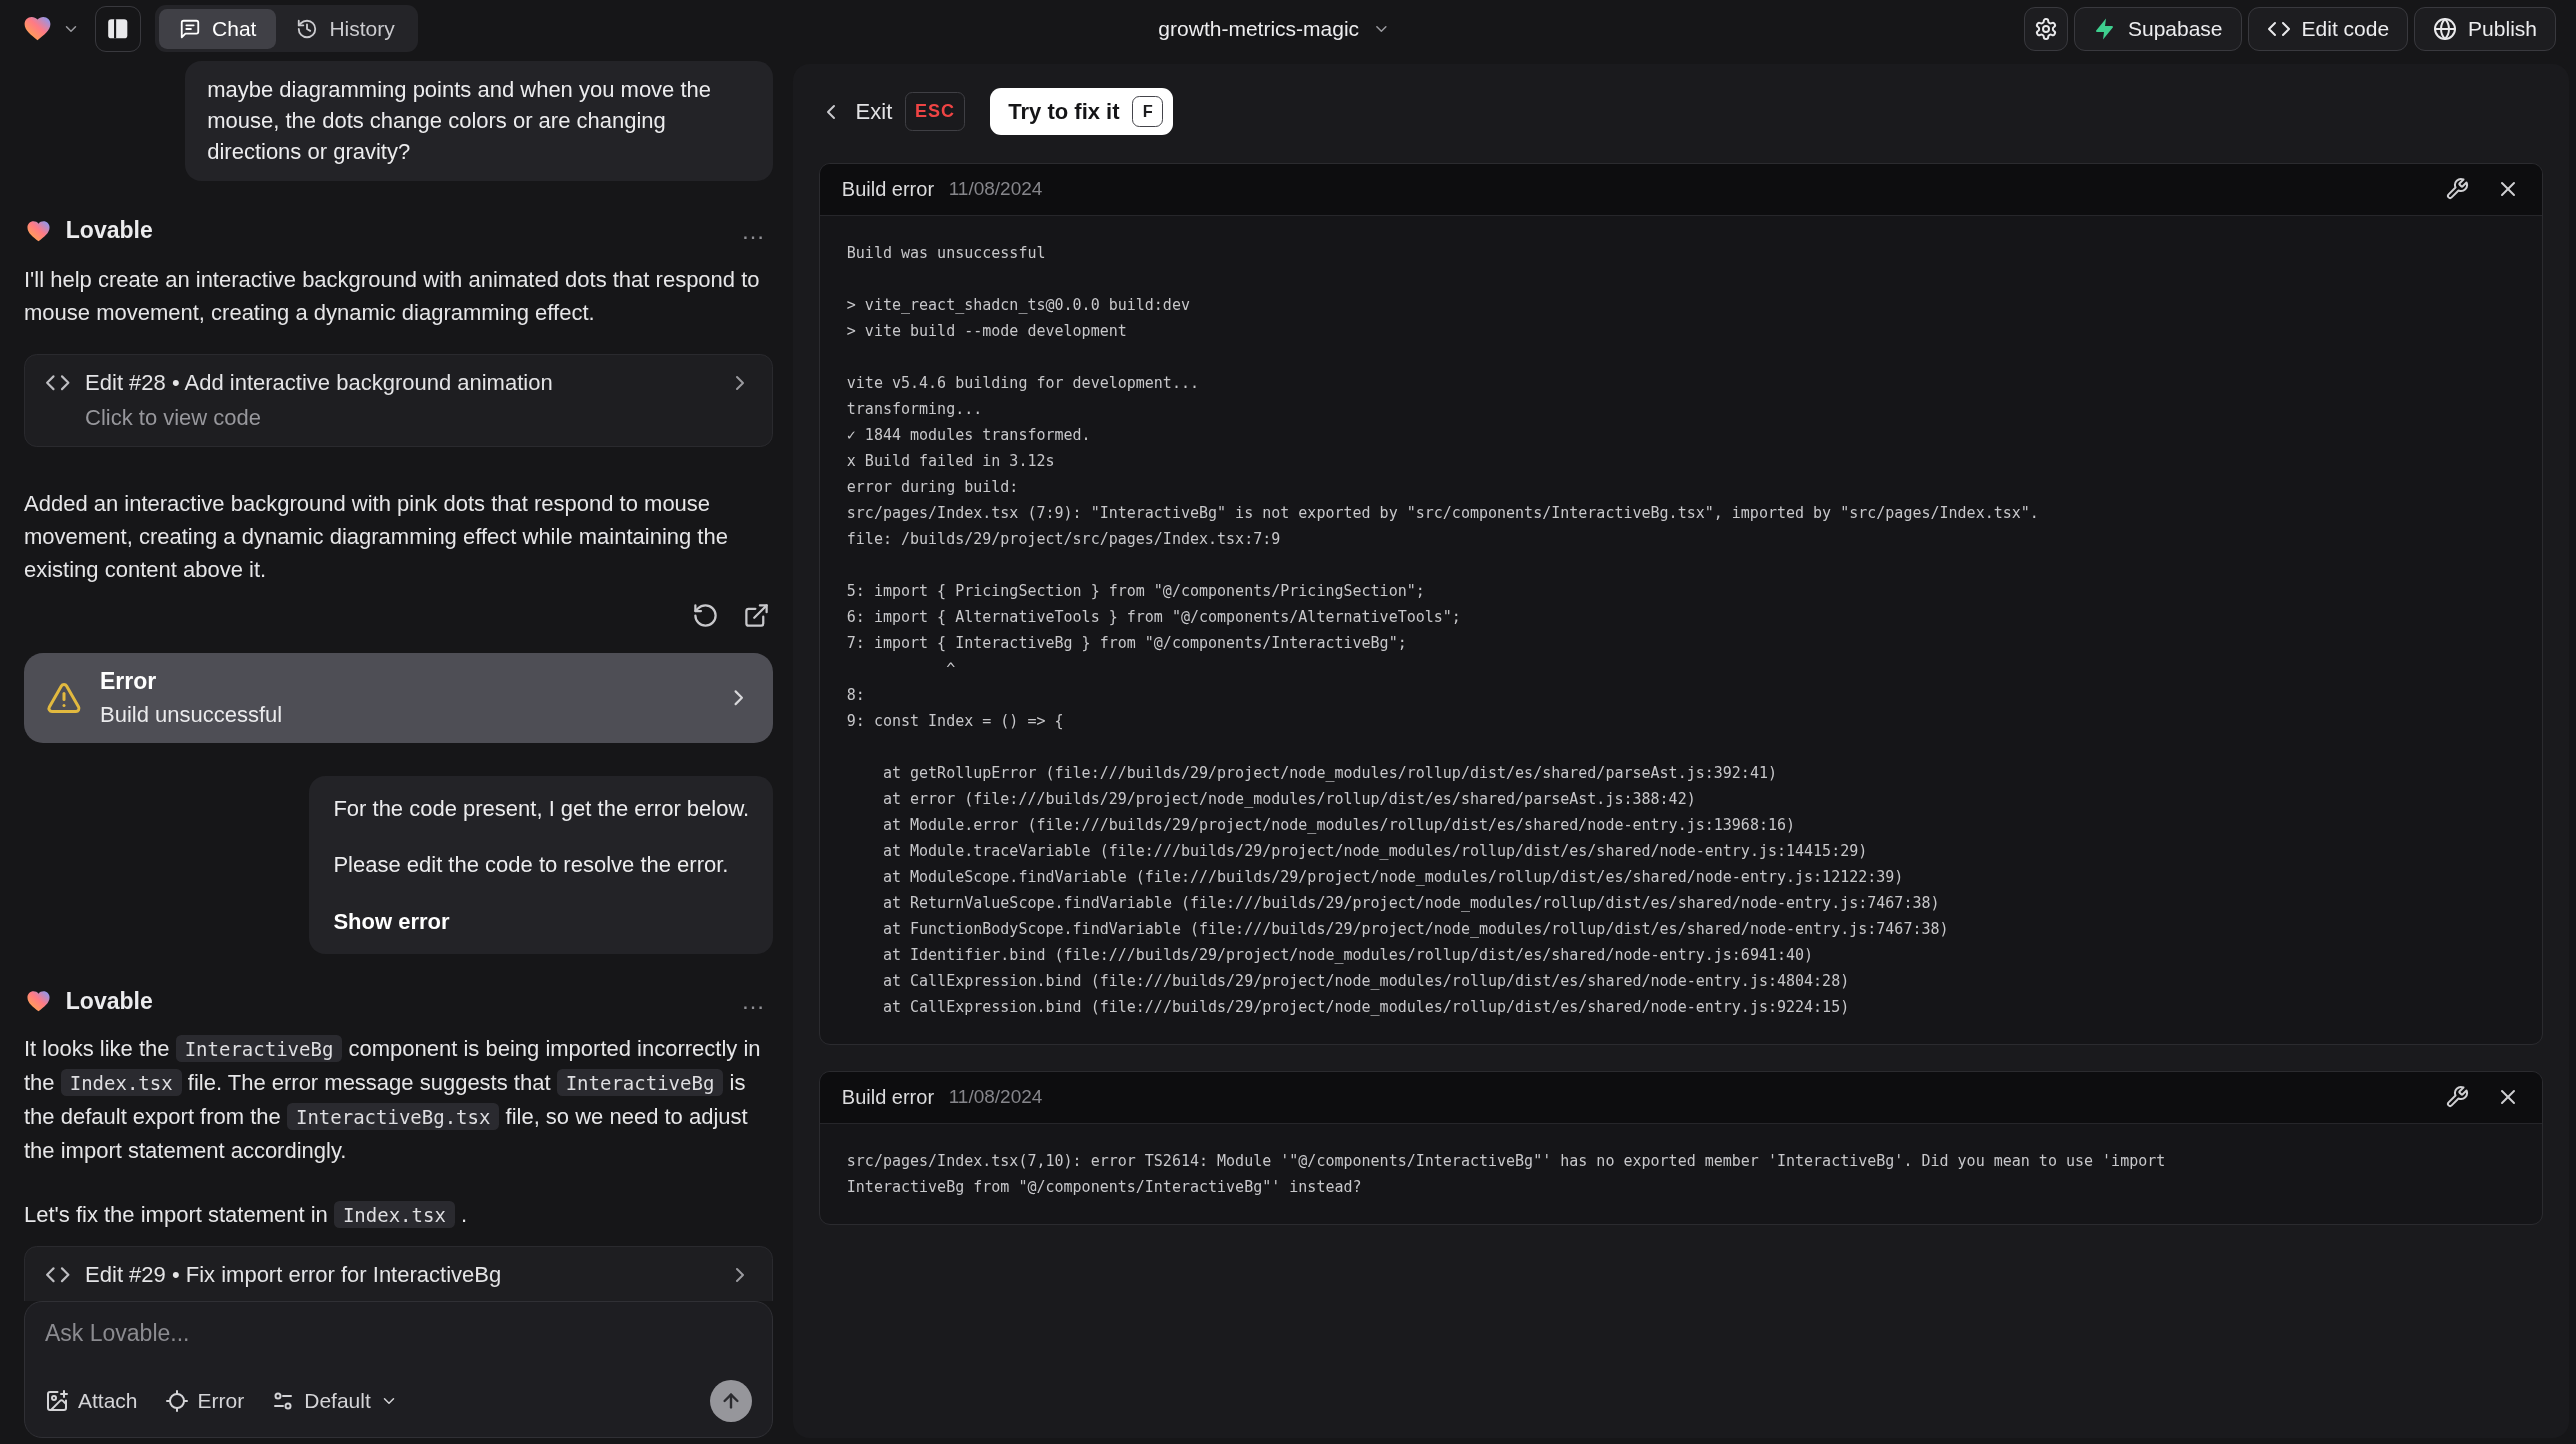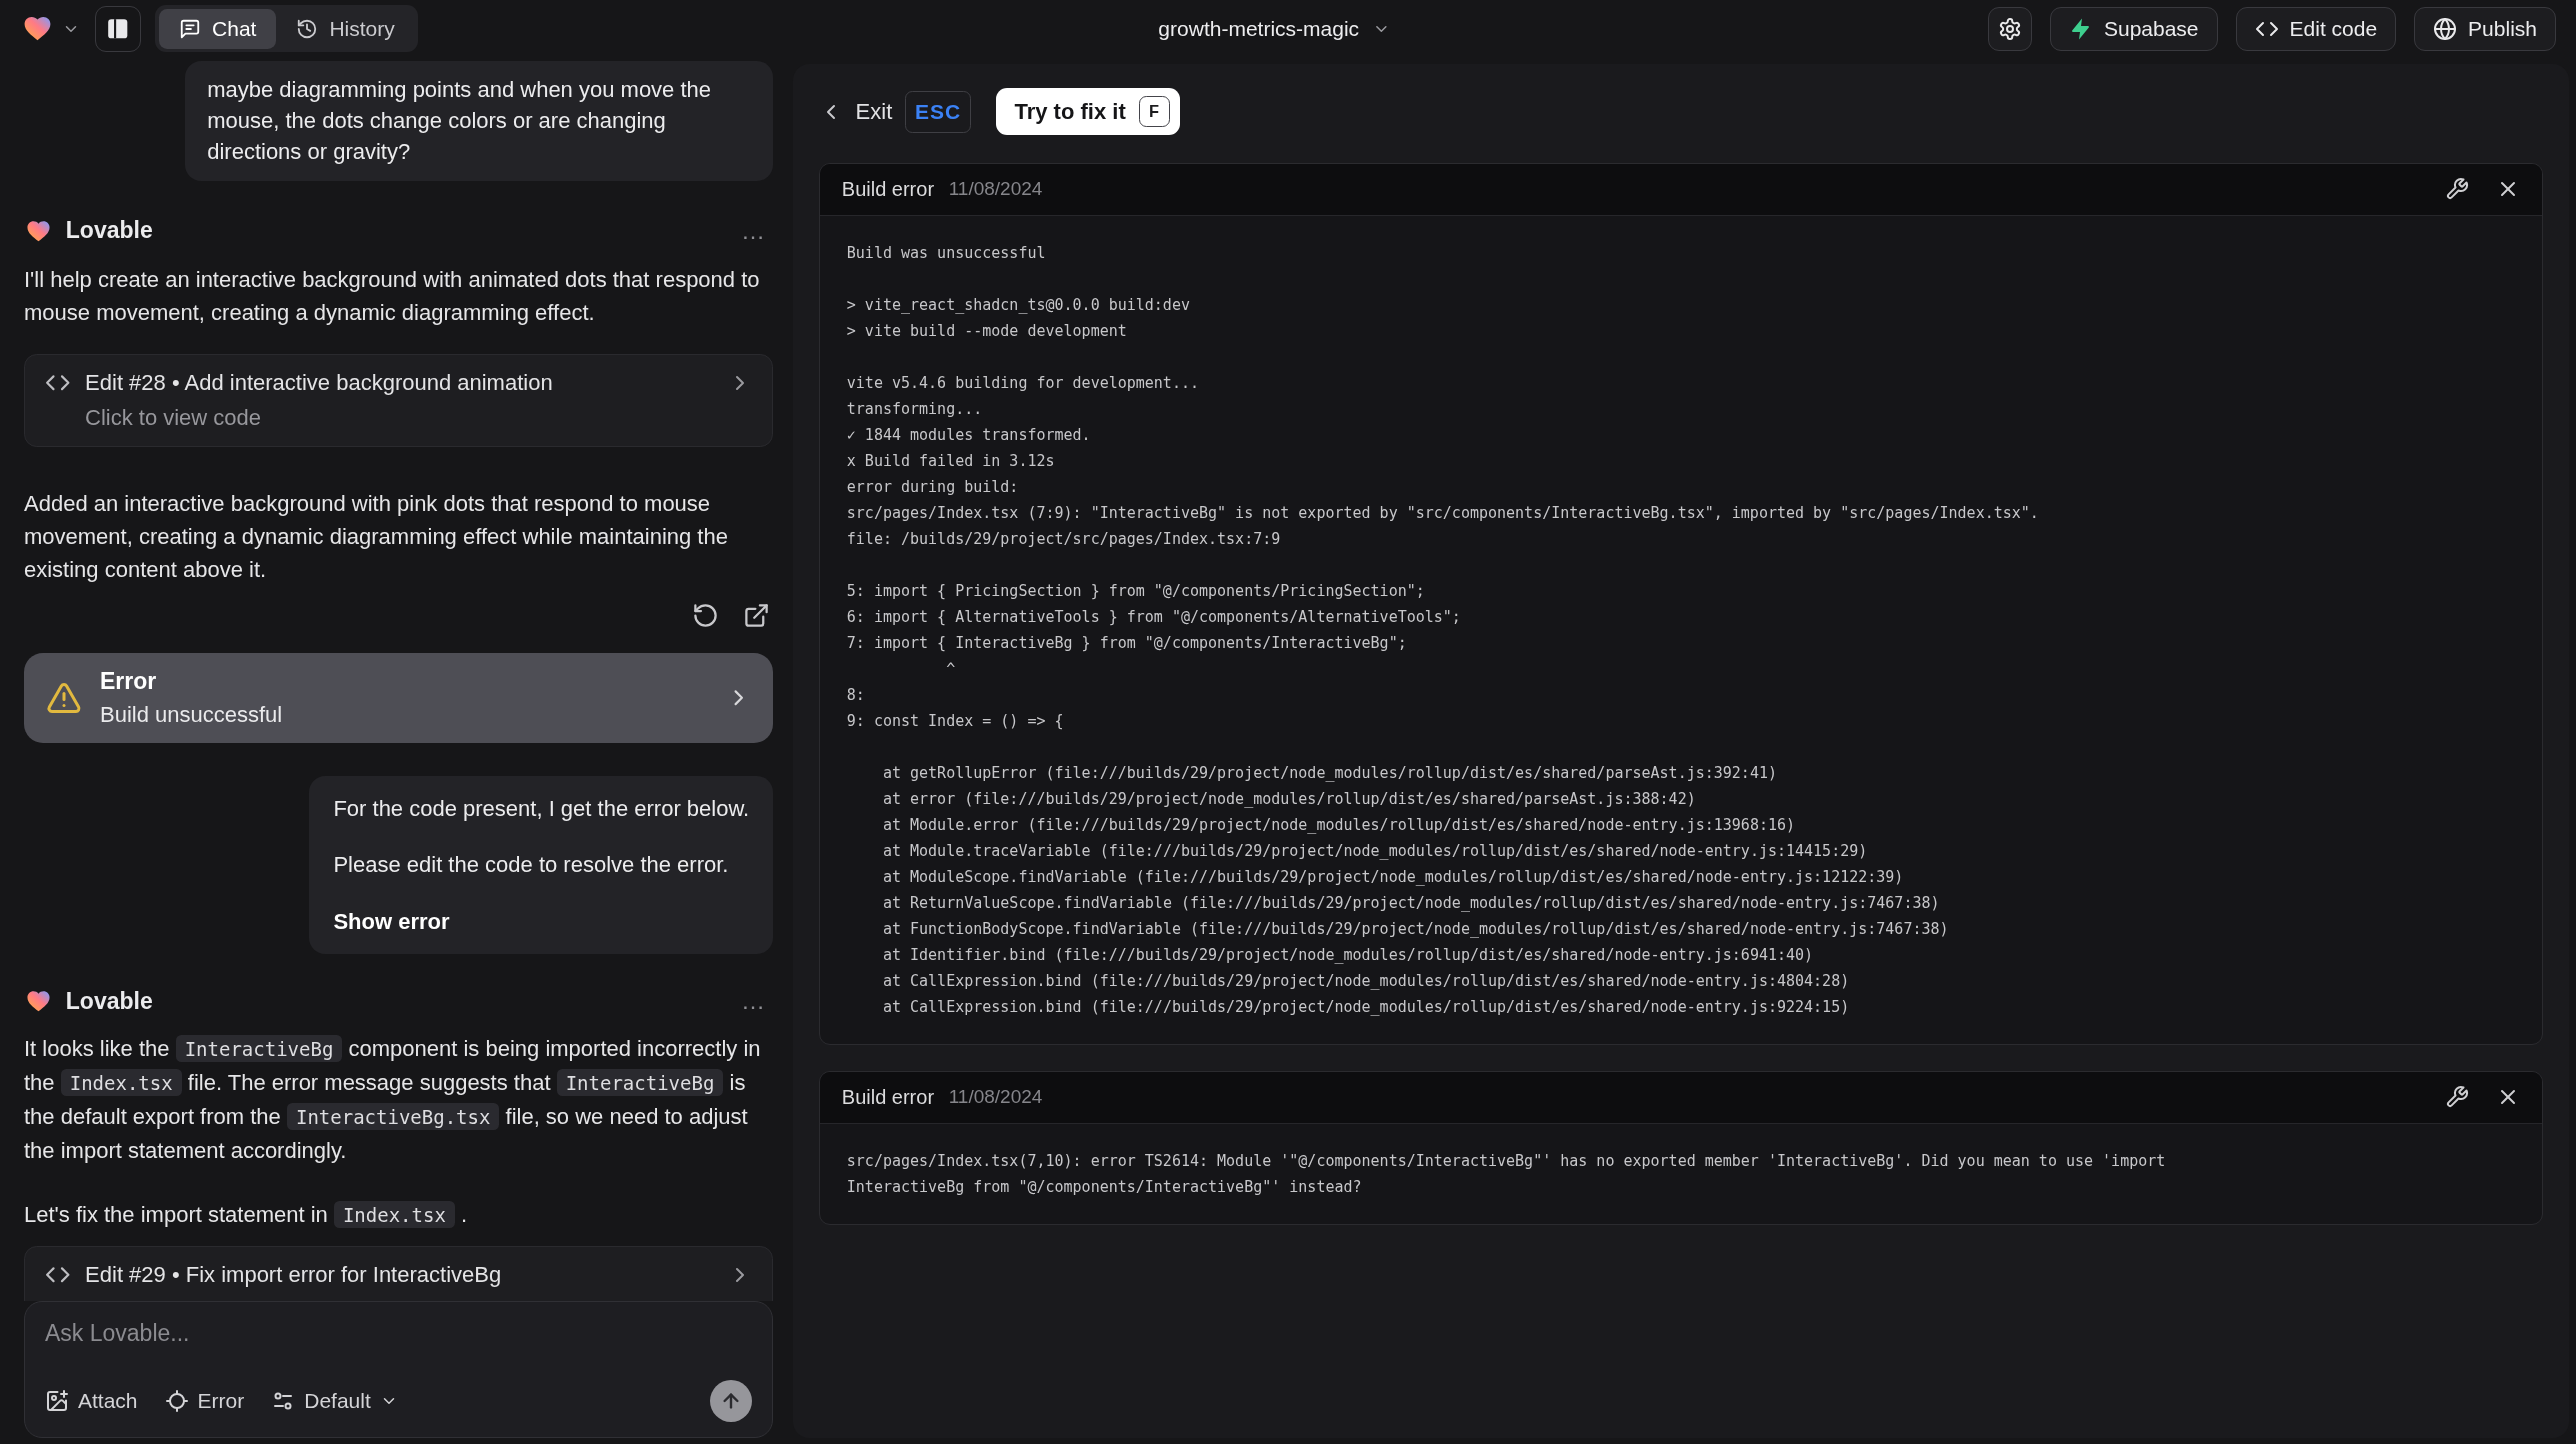--- a/index.html
+++ b/index.html
@@ -15,21 +15,21 @@
 
   
   .topbar { height:57px; flex:0 0 57px; display:flex; align-items:center; padding:0 20px; position:relative; }
   .tb-left { display:flex; align-items:center; gap:14.6px; }
   .logo-wrap { display:flex; align-items:center; gap:7.3px; cursor:pointer; }
   .icon-btn { width:46px; height:46px; border:0.9px solid #39393e; background:transparent; border-radius:11px; display:flex; align-items:center; justify-content:center; cursor:pointer; }
   .segmented { display:flex; align-items:center; background:#242428; border-radius:11px; padding:3.6px; height:47px; }
   .seg { display:flex; align-items:center; gap:11px; padding:0 20px; height:40px; border-radius:8.2px; font-size:21px; color:#cbcbcf; cursor:pointer; }
   .seg.active { background:#404046; color:#ffffff; }
   .tb-center { position:absolute; left:50%; top:0; height:57px; transform:translateX(-56%); display:flex; align-items:center; gap:12.8px; font-size:21px; color:#ededef; cursor:pointer;justify-content:center; }
-  .tb-right { margin-left:auto; display:flex; align-items:center; gap:18px; }
+  .tb-right { margin-left:auto; display:flex; align-items:center; gap:6px; }
   .tb-btn { display:flex; align-items:center; gap:11px; height:44px; padding:0 18px; border:0.9px solid #39393e; border-radius:11px; background:#1d1d20; font-size:21px; color:#ededef; cursor:pointer; }
   .tb-btn.square { width:44px; padding:0; justify-content:center; }
 
   
   .main { flex:1; display:flex; min-height:0; }
 
   
   .chat-col { width:786px; flex:0 0 786px; display:flex; flex-direction:column; padding:0 12.8px 7.3px 24px; min-height:0; }
   .chat-scroll { flex:1; min-height:0; overflow:hidden; display:flex; flex-direction:column; }
 
@@ -73,21 +73,21 @@
   .composer-input::placeholder { color:#8b8b90; }
   .composer-row { margin-top:33px; display:flex; align-items:center; gap:27px; }
   .comp-btn { display:flex; align-items:center; gap:9px; font-size:21px; color:#d4d4d7; cursor:pointer; }
   .send-btn { margin-left:auto; width:42px; height:42px; border-radius:50%; background:#96969b; display:flex; align-items:center; justify-content:center; cursor:pointer; }
 
   
   .preview { flex:1; margin:7.3px 7.3px 7.3px 7.3px; background:#1a1a1d; border-radius:16.4px; padding:22px 25.5px; display:flex; flex-direction:column; min-height:0; overflow:hidden; }
   .fixbar { display:flex; align-items:center; gap:25.5px; height:51px; flex:0 0 51px; }
   .exit-group { display:flex; align-items:center; gap:12.8px; cursor:pointer; }
   .exit-label { font-size:22px; color:#e3e3e5; }
-  .kbd-esc { border:1.8px solid #3f3f44; border-radius:7.3px; padding:8px 9px; font-size:21px; font-weight:700; color:#3b82f6; letter-spacing:0.9px; }
+  .kbd-esc { border:1.8px solid #3f3f44; border-radius:7.3px; padding:8px 9px; font-size:18px; font-weight:700; color:#ef4444; letter-spacing:0.9px; }
   .tryfix-btn { display:flex; align-items:center; gap:12.8px; background:#ffffff; color:#151517; border:none; border-radius:11px; padding:8.2px 10px 8.2px 18px; font-family:"Liberation Sans", sans-serif; font-size:22px; font-weight:600; cursor:pointer; }
   .kbd-f { width:31px; height:31px; border:1.8px solid #44444a; border-radius:7.3px; display:flex; align-items:center; justify-content:center; font-size:16.4px; font-weight:700; color:#1c1c1e; }
 
   .err-card { margin-top:25.5px; border:0.9px solid #2b2b2f; border-radius:11px; background:#151518; overflow:hidden; flex-shrink:0; }
   .err-head { display:flex; align-items:center; background:#0d0d0f; padding:13.7px 22px; border-bottom:0.9px solid #26262a; }
   .err-title { font-size:20px; color:#dcdcde; }
   .err-date { font-size:19px; color:#86868b; margin-left:14.6px; }
   .err-icons { margin-left:auto; display:flex; align-items:center; gap:27px; }
   .err-icon { color:#cfcfd2; cursor:pointer; }
   .err-body { padding:24px 27px; }

